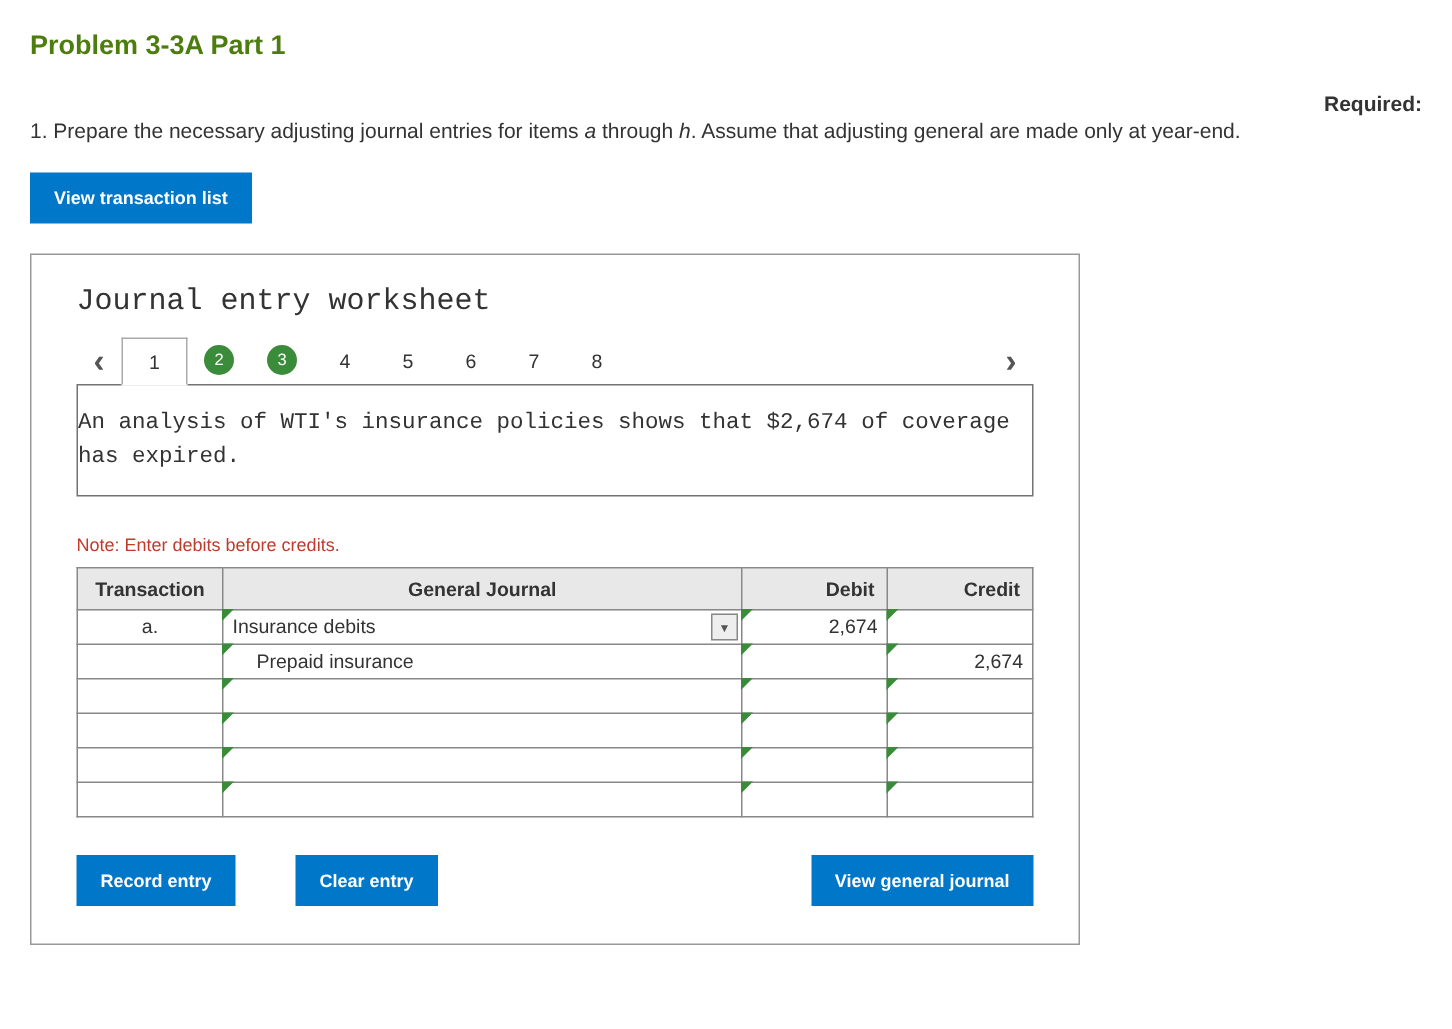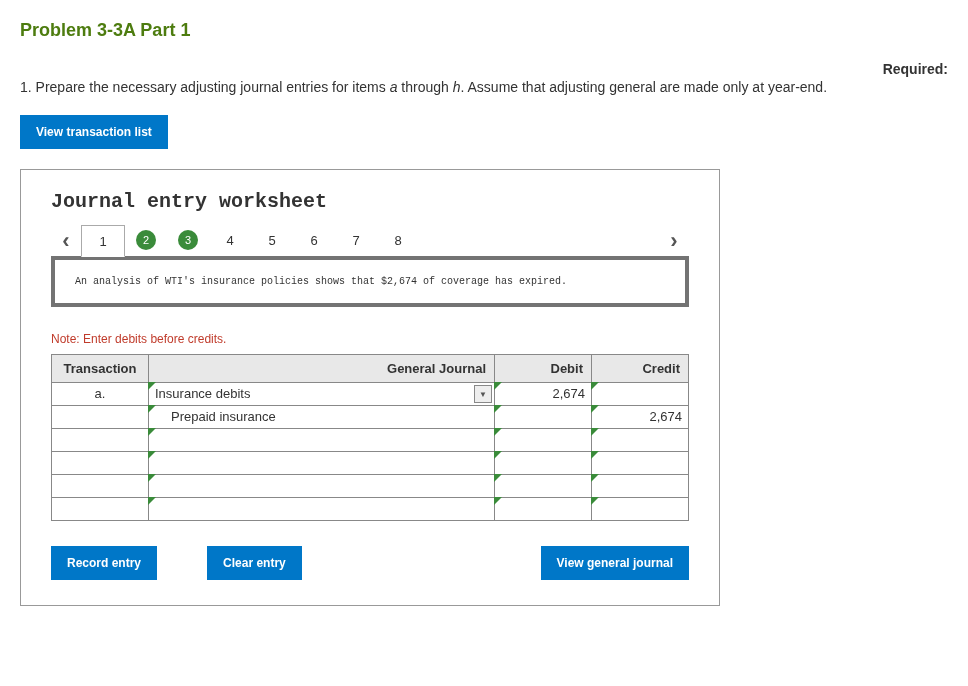--- a/index.html
+++ b/index.html
@@ -39,21 +39,21 @@
   }
   .worksheet-panel {
     border: 1px solid #999;
     margin-top: 20px;
     padding: 20px 30px 25px 30px;
     width: 700px;
     box-sizing: border-box;
   }
   .ws-title {
     font-family: "Courier New", monospace;
-    font-weight: bold;
+    font-weight: normal;
     font-size: 20px;
     margin: 0 0 12px 0;
     color: #333;
   }
   .tabrow {
     display: flex;
     align-items: center;
     gap: 0;
     margin-bottom: 0;
   }
@@ -91,24 +91,24 @@
     width: 20px;
     height: 20px;
     border-radius: 50%;
     background: #3a8b3a;
     color: #fff;
     font-size: 11px;
     align-items: center;
     justify-content: center;
   }
   .desc-box {
-    border: 4px solid #737373;
-    padding: 14px 20px;
+    border: 1px solid #737373;
+    padding: 14px 0;
     font-family: "Courier New", monospace;
-    font-size: 10px;
+    font-size: 15px;
     color: #333;
     line-height: 1.5;
     position: relative;
     z-index: 2;
     background: #fff;
   }
   .note {
     color: #c03b2b;
     font-size: 12px;
     margin: 25px 0 8px 0;
@@ -125,21 +125,21 @@
     font-weight: bold;
     color: #333;
   }
   table.journal td {
     border: 1px solid #888;
     padding: 0;
     height: 22px;
     position: relative;
   }
   .col-tx { width: 80px; text-align: center; }
-  .col-gj { width: auto; text-align: right; }
+  .col-gj { width: auto; }
   .col-amt { width: 80px; text-align: right; }
   td .cell {
     padding: 2px 6px;
     display: block;
     height: 18px;
     line-height: 18px;
   }
   td .cell.right { text-align: right; }
   td .cell.center { text-align: center; }
   td .tick {
@@ -161,21 +161,21 @@
     background: #eee;
     display: flex;
     align-items: center;
     justify-content: center;
     font-size: 8px;
     color: #555;
   }
   .indent { padding-left: 22px !important; }
   .btn-row {
     display: flex;
-    gap: 10px;
+    gap: 0;
     margin-top: 25px;
     align-items: flex-start;
   }
   .btn-row .spacer { flex: 1; }
   .btn-row .btn-blue { margin-right: 40px; }
   .btn-row .btn-blue:last-child { margin-right: 0; }
 </style>
 </head>
 <body>
 

